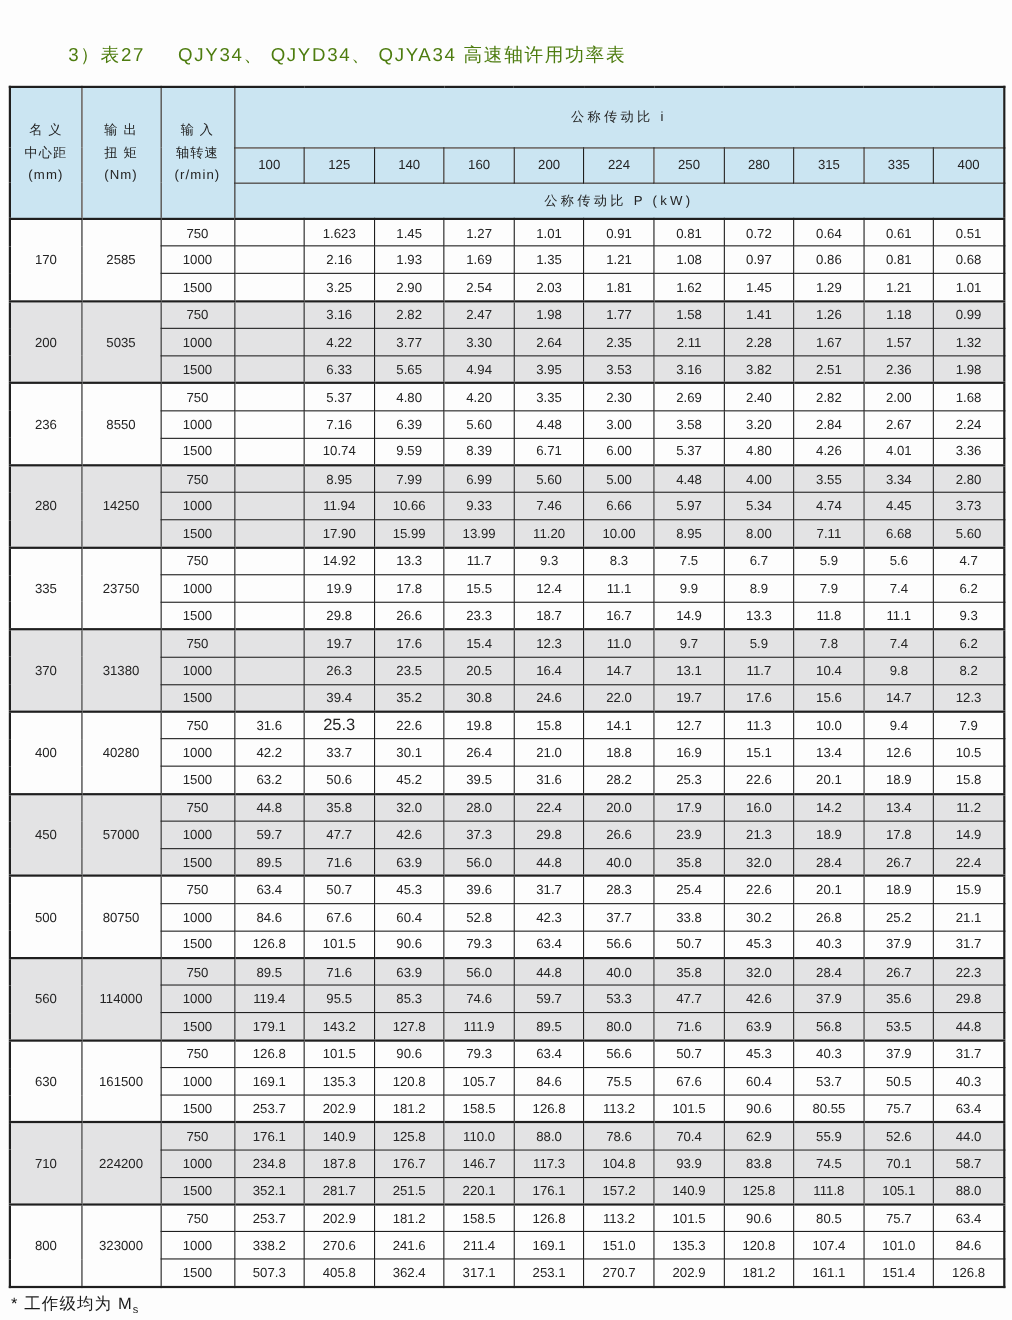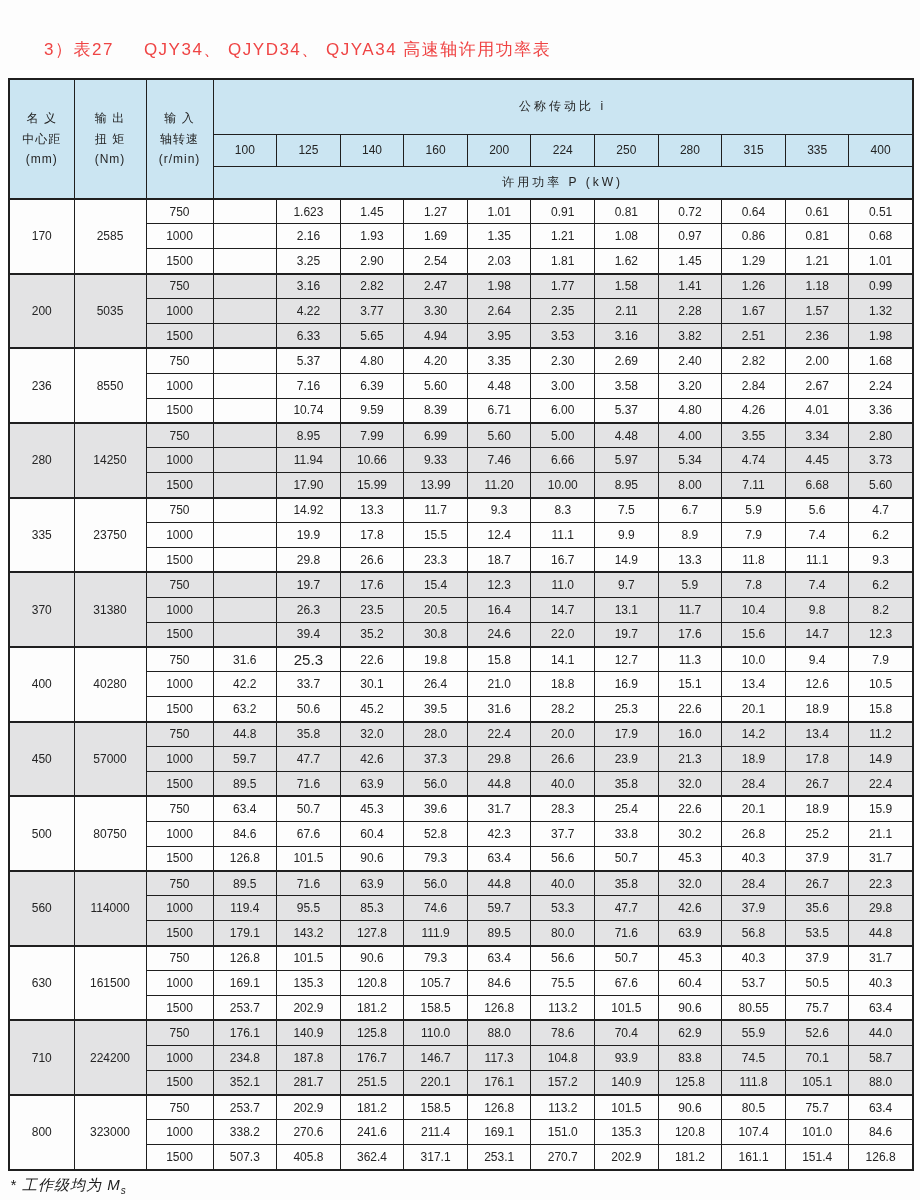--- a/index.html
+++ b/index.html
@@ -11,22 +11,22 @@
   }
   html,body{margin:0;padding:0;}
   body{
     width:920px;height:1200px;background:var(--page-bg);
     font-family:"Liberation Sans","DejaVu Sans",sans-serif;
     color:var(--text);
     overflow:hidden;
   }
   .page{position:relative;width:920px;height:1200px;}
   .title-row{
-    position:absolute;top:38px;left:44px;
-    font-size:17px;color:#ef4444;letter-spacing:1.5px;white-space:nowrap;
+    position:absolute;top:38px;left:62px;
+    font-size:17px;color:#4d7c0f;letter-spacing:1.5px;white-space:nowrap;
   }
   .title-row .t-main{margin-left:30px;}
   table.power{
     position:absolute;left:8px;top:78px;width:904px;
     border-collapse:collapse;table-layout:fixed;
     border:2px solid var(--border);
   }
   table.power th, table.power td{
     border:1px solid var(--border);
     text-align:center;vertical-align:middle;
@@ -43,21 +43,21 @@
   th.ratio{font-size:12px;}
   th.power-span{font-size:12.5px;letter-spacing:3px;}
   tbody tr{height:24.9px;}
   tbody tr.shaded td{background:var(--shaded-bg);}
   tbody tr.g-top td{border-top:2px solid var(--border);}
   thead tr.h-row3 th{border-bottom:2px solid var(--border);}
   td.cd, td.tq{font-size:12px;}
   td.val.em-big{font-size:15px;}
   .footnote{
     position:absolute;left:10px;top:1176px;
-    font-size:15px;color:#1a1a1a;letter-spacing:1px;font-style:italic;
+    font-size:15px;color:#1a1a1a;letter-spacing:1px;
   }
   .footnote sub{font-size:10px;}
 </style>
 </head>
 <body>
 
 <div class="page">
 
   <div class="title-row">
     <span class="t-prefix">3）表27</span><span class="t-main">QJY34、 QJYD34、 QJYA34 高速轴许用功率表</span>
@@ -106,21 +106,21 @@
           <th class="ratio">160</th>
           <th class="ratio">200</th>
           <th class="ratio">224</th>
           <th class="ratio">250</th>
           <th class="ratio">280</th>
           <th class="ratio">315</th>
           <th class="ratio">335</th>
           <th class="ratio">400</th>
         </tr>
         <tr class="h-row3">
-          <th class="power-span" colspan="11">许用功率 P (kW)</th>
+          <th class="power-span" colspan="11">公称传动比 P (kW)</th>
         </tr>
       </thead>
     <tbody id="power-body">
         <tr class="g-top">
           <td class="cd" rowspan="3">170</td>
           <td class="tq" rowspan="3">2585</td>
           <td class="speed">750</td>
           <td class="val"></td>
           <td class="val">1.623</td>
           <td class="val">1.45</td>

